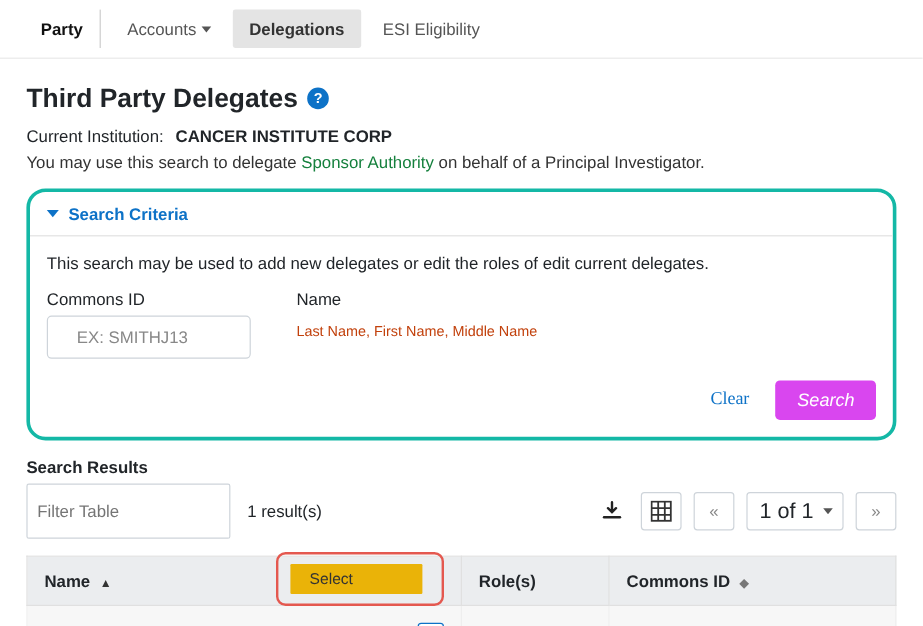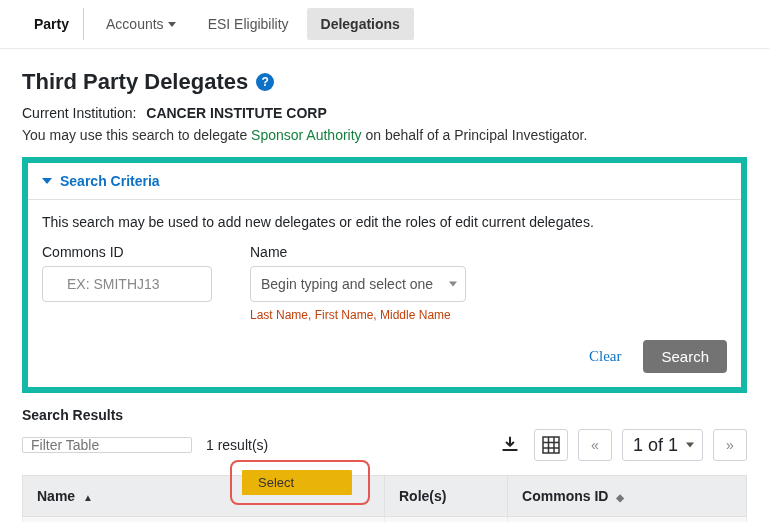--- a/index.html
+++ b/index.html
@@ -68,22 +68,22 @@
     font-weight: 700;
     display: inline-flex;
     align-items: center;
     justify-content: center;
   }
   .inst-line { font-size: 14px; margin: 2px 0 6px 0; }
   .inst-line b { font-weight: 700; margin-left: 6px; }
   .hint-line { font-size: 14px; margin-bottom: 14px; color: #333; }
   .hint-line .muted { color: #15803d; }
   .panel {
-    border: 6px solid #14b8a6;
-    border-radius: 0;
+    border: 3px solid #14b8a6;
+    border-radius: 16px;
   }
   .panel-head {
     padding: 10px 14px;
     border-bottom: 1px solid #e1e1e1;
     display: flex;
     align-items: center;
     gap: 8px;
     font-weight: 700;
     color: #0d72c7;
     font-size: 14px;
@@ -128,30 +128,30 @@
   .hint-sm { font-size:12px; color:#c2410c; margin-top:6px; }
   .btn-row {
     display:flex; justify-content:flex-end; gap:12px; margin-top:18px;
   }
   .btn-link {
     border:none; background:none; color:#0d72c7; font-size:15px; cursor:pointer;
     padding:8px 10px;
     font-family:Liberation Serif, serif;
   }
   .btn-primary {
-    border:none; border-radius:4px; background:#737373; color:#fff;
-    font-size:15px; padding:8px 18px; cursor:pointer;
+    border:none; border-radius:4px; background:#d946ef; color:#fff;
+    font-size:15px; padding:8px 18px; cursor:pointer;font-style:italic;
   }
   .results-head { font-weight:700; font-size:14px; margin:14px 0 6px 0; }
   .results-bar {
     display:flex; align-items:center; justify-content:space-between;
   }
   .results-left { display:flex; align-items:center; gap:14px; }
   .filter-input {
-    height: 16px; width: 170px;
+    height: 46px; width: 170px;
     border:1px solid #ced4da; border-radius:2px;
     padding: 4px 8px; font-size:14px;
   }
   .results-count { font-size:14px; }
   .results-right { display:flex; align-items:center; gap:10px; }
   .icon-btn {
     width:34px; height:32px;
     border:1px solid #ced4da; border-radius:3px;
     display:flex; align-items:center; justify-content:center;
     background:#fff; cursor:pointer;
@@ -210,22 +210,22 @@
 </style>
 </head>
 <body>
 
 <div class="topnav">
   <div class="navitem admin">Party</div>
   <div class="navitem">
     <span>Accounts</span>
     <span class="caret-down-sm"></span>
   </div>
+  <div class="navitem active">Delegations</div>
   <div class="navitem">ESI Eligibility</div>
-  <div class="navitem active">Delegations</div>
 </div>
 
 <div class="page">
   <h1 class="title">
     <span>Third Party Delegates</span>
     <span class="help-icon">?</span>
   </h1>
 
   <div class="inst-line">
     <span>Current Institution:</span>
@@ -242,24 +242,20 @@
     </div>
     <div class="panel-body">
       <div class="panel-desc">This search may be used to add new delegates or edit the roles of edit current delegates.</div>
       <div class="form-row">
         <div class="field" style="width:180px">
           <label>Commons ID</label>
           <input type="text" class="text-input" style="width: 170px;" placeholder="EX: SMITHJ13">
         </div>
         <div class="field" style="width:230px">
           <label>Name</label>
-          <div class="combo">
-            <span>Begin typing and select one</span>
-            <span class="combo-caret"></span>
-          </div>
           <div class="hint-sm">Last Name, First Name, Middle Name</div>
         </div>
       </div>
       <div class="btn-row">
         <button class="btn-link">Clear</button>
         <button class="btn-primary">Search</button>
       </div>
     </div>
   </div>
 

